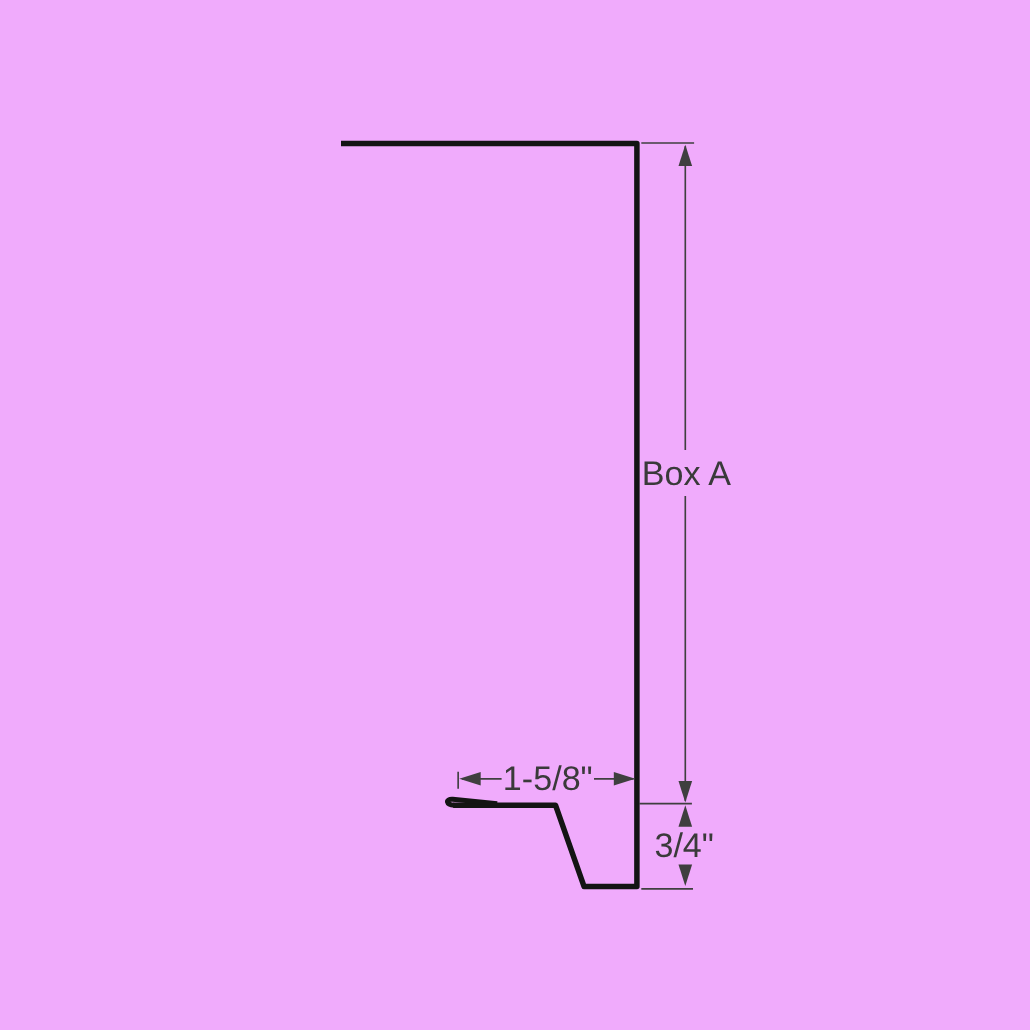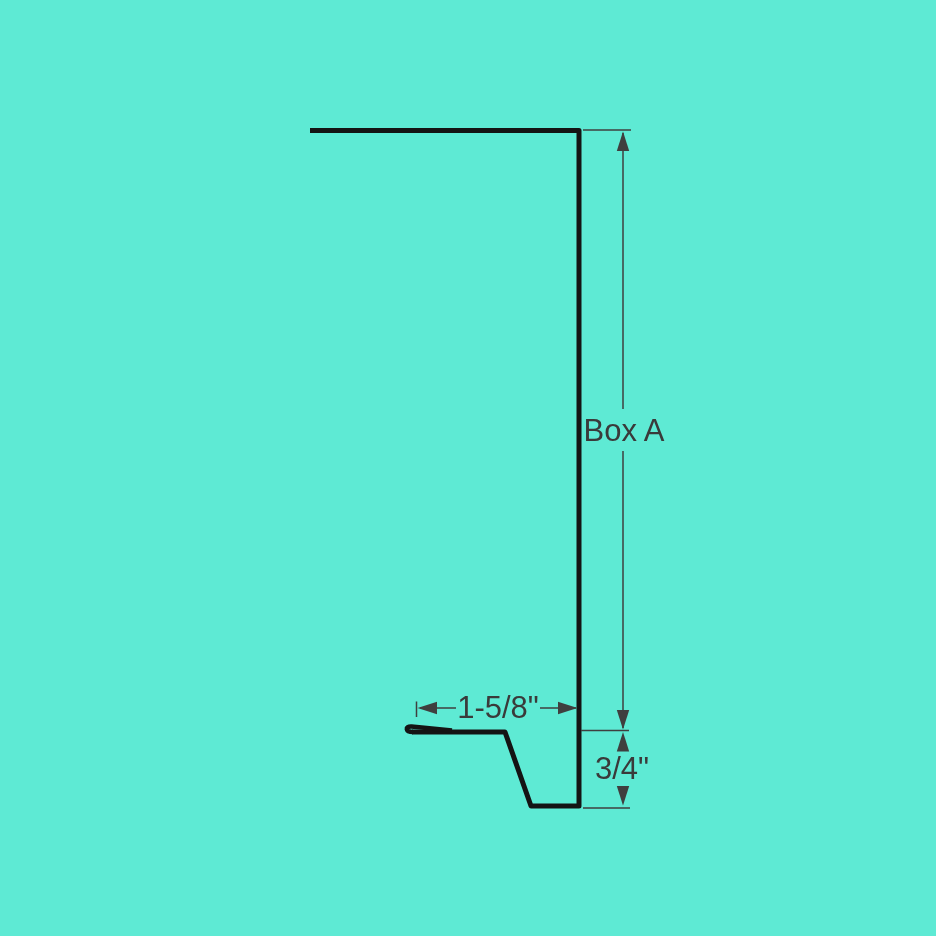--- a/index.html
+++ b/index.html
@@ -7,21 +7,21 @@
     padding: 0;
     width: 936px;
     height: 936px;
     background: #ffffff;
     overflow: hidden;
   }
   .canvas-wrap {
     position: relative;
     width: 936px;
     height: 936px;
-    background: #5eead4;
+    background: #f0abfc;
   }
   svg {
     display: block;
   }
   svg text {
     font-family: "Liberation Sans", sans-serif;
     font-size: 31px;
     stroke: none;
   }
 </style>

